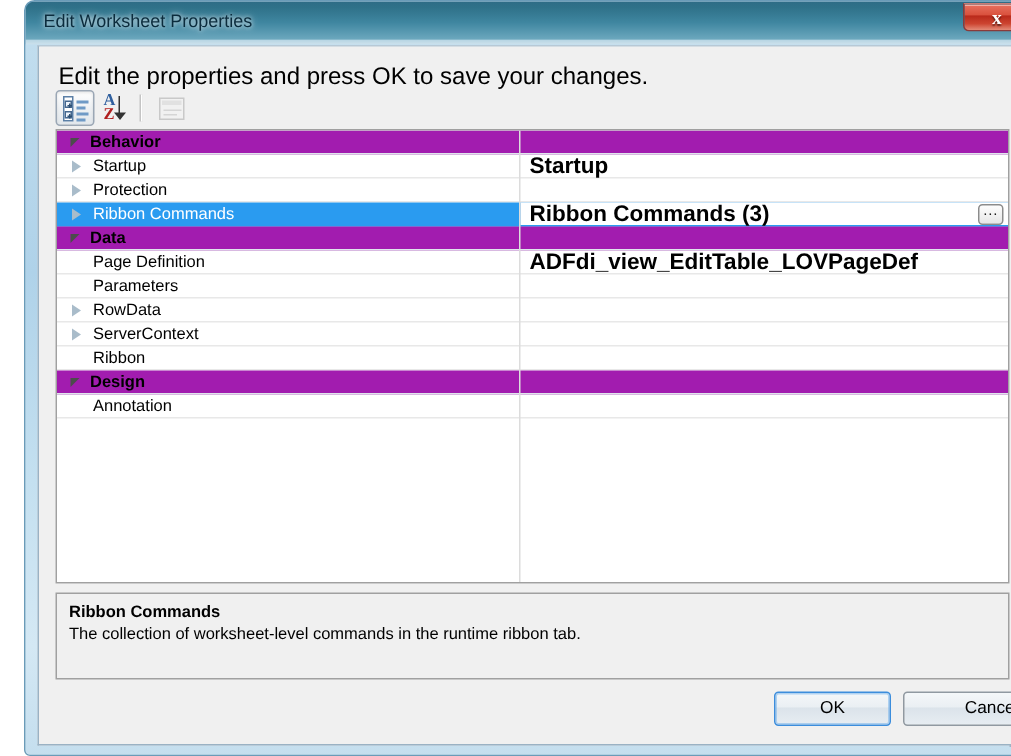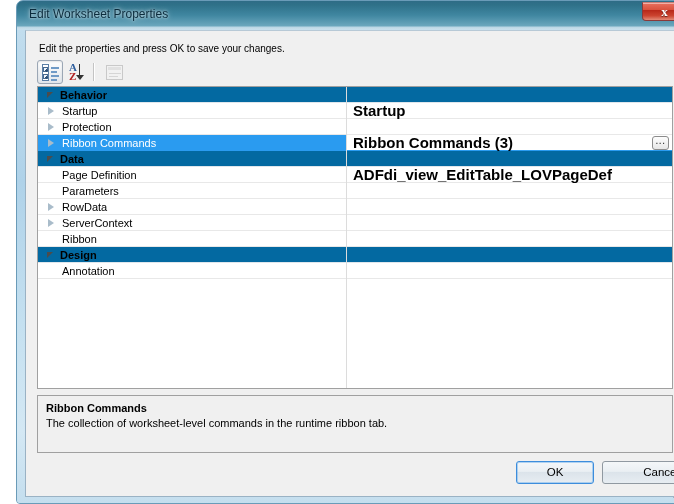--- a/index.html
+++ b/index.html
@@ -108,21 +108,21 @@
     background: #f0f0f0;
     border: 1px solid #9ab2c4;
     border-top-color: #b7c9d6;
     z-index: 6;
   }
 
   .instruction {
     position: absolute;
     left: 13px;
     top: 12px;
-    font-size: 10px;
+    font-size: 16px;
     color: #000000;
     white-space: nowrap;
   }
 
   
   .toolbar {
     position: absolute;
     left: 11px;
     top: 29px;
     width: 636px;
@@ -229,21 +229,21 @@
   .rows { position: absolute; left:0; top:0; width:100%; }
 
   .row {
     position: relative;
     height: 16px;
     box-sizing: border-box;
     border-bottom: 1px solid #e8e8e8;
     white-space: nowrap;
   }
   .row.category {
-    background: #0369a1;
+    background: #a21caf;
     border-bottom: 1px solid #dfe6ec;
   }
   .row .expander {
     position: absolute;
     left: 9px;
     top: 4px;
     width: 9px;
     height: 9px;
   }
   

